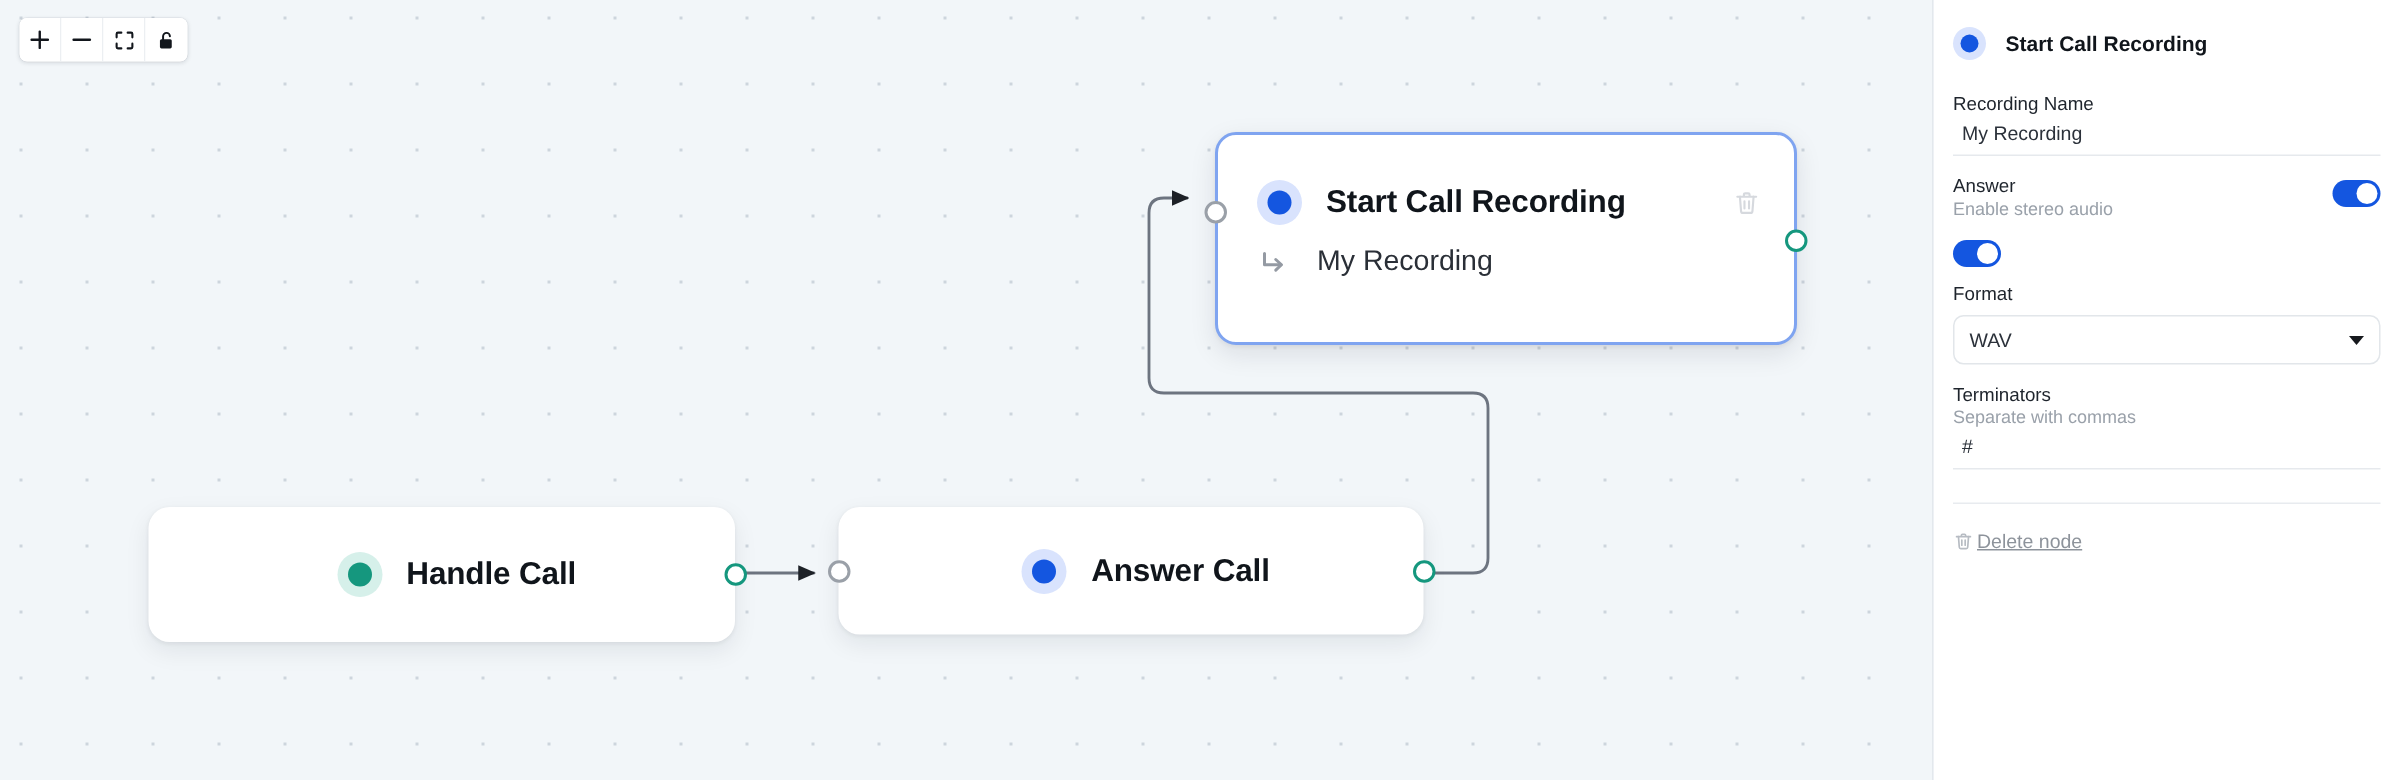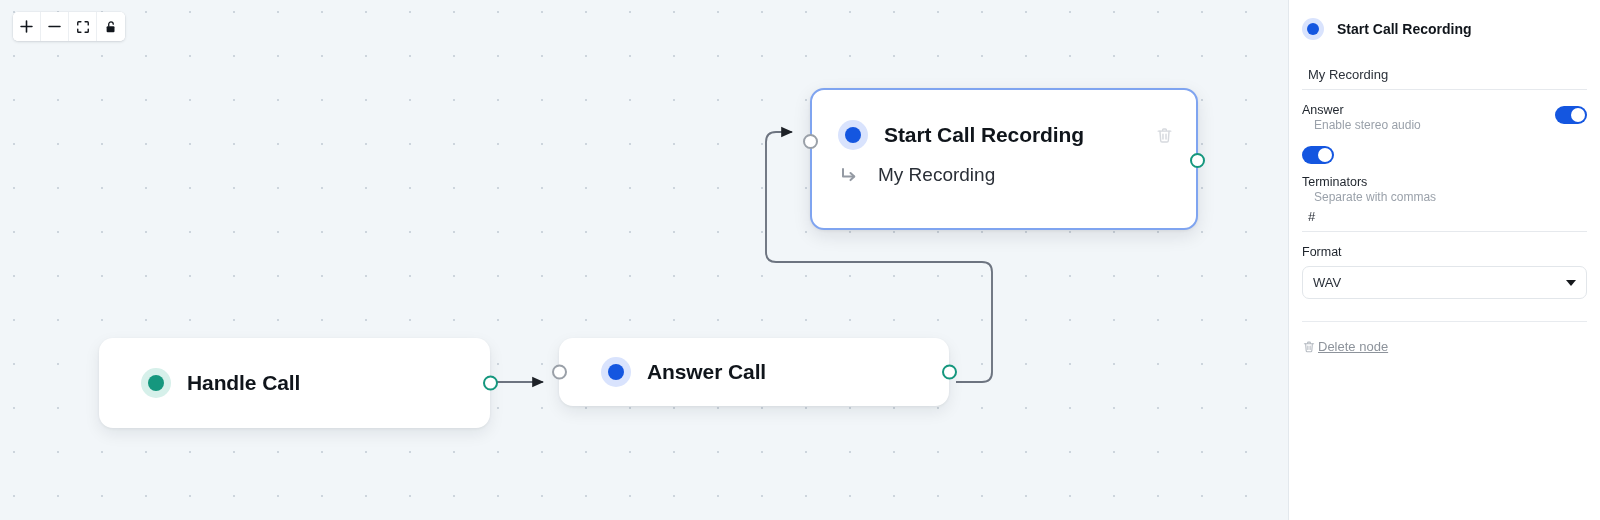--- a/index.html
+++ b/index.html
@@ -57,20 +57,21 @@
     z-index: 10;
   }
   .node.selected {
     border: 2px solid #7fa4f0;
     box-shadow: 0 6px 18px rgba(16,24,40,.10), 0 1px 3px rgba(16,24,40,.06);
   }
   .node-row {
     display: flex; align-items: center;
     height: 100%;
     padding: 0 22px 0 42px;
+    justify-content: center;
   }
   .node.selected .node-inner { padding: 0; height: 100%; display: flex; flex-direction: column; }
   .node-head {
     display: flex; align-items: center;
     padding: 30px 22px 0 26px;
   }
   .node-sub {
     display: flex; align-items: center;
     padding: 14px 22px 0 26px;
   }
@@ -111,21 +112,21 @@
     display: flex; flex-direction: column;
   }
   .panel-body { padding: 18px 13px 0 13px; flex: none; }
   .panel-head { display: flex; align-items: center; margin-bottom: 22px; }
   .panel-head .dot-wrap { width: 22px; height: 22px; margin-left: 0; }
   .panel-head .dot { width: 12px; height: 12px; }
   .panel-title { font-size: 14px; font-weight: bold; color: #10151b; margin-left: 13px; }
 
   .field { margin-bottom: 13px; }
   .field-label { font-size: 12.5px; color: #1e242c; font-weight: normal; }
-  .field-hint { font-size: 12px; color: #9aa1aa; margin-top: 1px; margin-left: 12px; }
+  .field-hint { font-size: 12px; color: #9aa1aa; margin-top: 1px; }
   .field-input {
     width: 100%;
     border: none; border-bottom: 1px solid #e6e9ed;
     font-family: "Liberation Sans", sans-serif;
     font-size: 13px; color: #2b313a;
     padding: 5px 0 7px 6px;
     outline: none; background: transparent;
     display: block;
   }
   .row-toggle {
@@ -214,21 +215,21 @@
     <div class="node" style="left:99px; top:338px; width:391px; height:90px;">
       <div class="node-row">
         <span class="dot-wrap teal">
           <span class="dot teal"></span>
         </span>
         <span class="node-title">Handle Call</span>
       </div>
       <span class="handle src" style="right:-7.5px; top:50%; transform:translateY(-50%);"></span>
     </div>
 
-    <div class="node" style="left:559px; top:338px; width:390px; height:68px;">
+    <div class="node" style="left:559px; top:338px; width:390px; height:85px;">
       <div class="node-row">
         <span class="dot-wrap blue">
           <span class="dot blue"></span>
         </span>
         <span class="node-title">Answer Call</span>
       </div>
       <span class="handle tgt" style="left:-7.5px; top:50%; transform:translateY(-50%);"></span>
       <span class="handle src" style="right:-7.5px; top:50%; transform:translateY(-50%);"></span>
     </div>
 
@@ -266,53 +267,54 @@
     <div class="panel-body">
 
       <div class="panel-head">
         <span class="dot-wrap blue">
           <span class="dot blue"></span>
         </span>
         <span class="panel-title">Start Call Recording</span>
       </div>
 
       <div class="field">
+        <div class="field-label">Recording Name</div>
         <input class="field-input" type="text" value="My Recording" style="">
       </div>
 
       <div class="row-toggle">
         <div>
           <div class="field-label">Answer</div>
           <div class="field-hint">Enable stereo audio</div>
         </div>
         <span class="toggle">
             <span class="knob"></span>
           </span>
       </div>
 
       <div class="row-toggle">
         <span class="toggle">
             <span class="knob"></span>
           </span>
-      </div>
-
-      <div class="field">
-        <div class="field-label">Terminators</div>
-        <div class="field-hint">Separate with commas</div>
-        <input class="field-input" type="text" value="#" style="">
       </div>
 
       <div class="field">
         <div class="field-label">Format</div>
         <div class="select-wrap">
           <div class="select-box">
             <span>WAV</span>
             <span class="caret"></span>
           </div>
         </div>
+      </div>
+
+      <div class="field">
+        <div class="field-label">Terminators</div>
+        <div class="field-hint">Separate with commas</div>
+        <input class="field-input" type="text" value="#" style="">
       </div>
 
       <div class="panel-sep"></div>
     </div>
 
     <div class="delete-row">
       <span class="tr">
         <svg width="14" height="14" viewBox="0 0 20 20" fill="none" stroke="currentColor" stroke-width="1.6" stroke-linecap="round">
           <path d="M3.4 5.4h13.2M8 5.4V4.1a1 1 0 011-1h2a1 1 0 011 1v1.3"></path>
           <path d="M5.2 5.4l.8 10.1a1.4 1.4 0 001.4 1.3h5.2a1.4 1.4 0 001.4-1.3l.8-10.1"></path>

